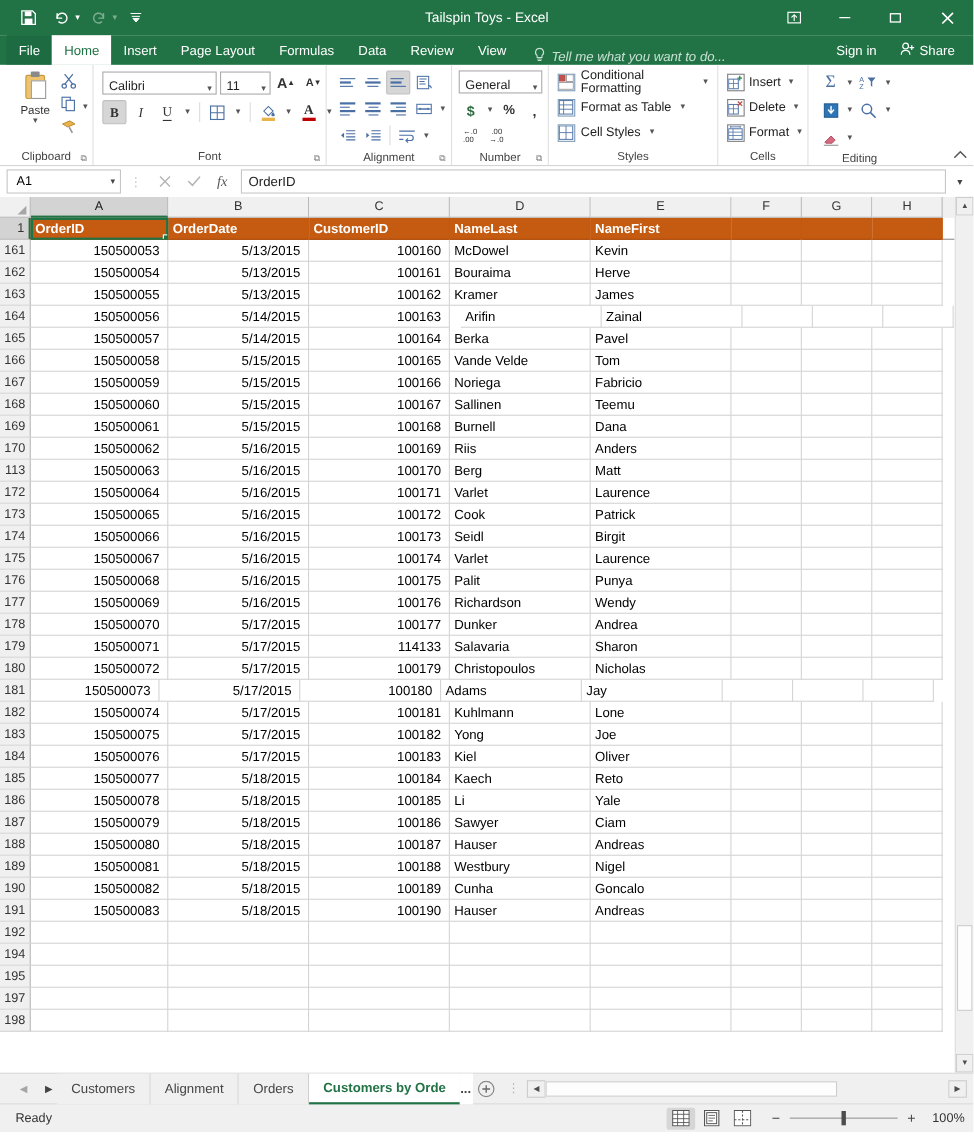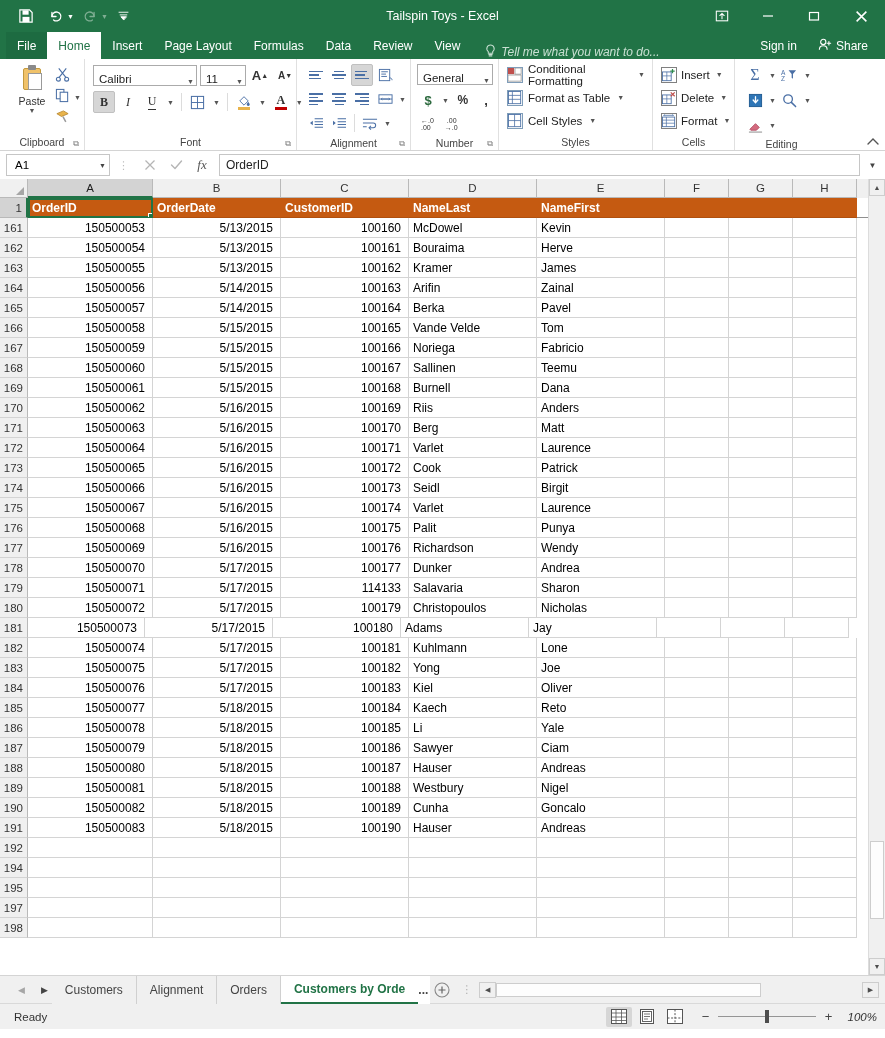--- a/index.html
+++ b/index.html
@@ -236,21 +236,21 @@
   .sb-right { margin-left: auto; display: flex; align-items: center; gap: 2px; }
   .viewbtn {
     width: 26px; height: 20px; display: flex; align-items: center; justify-content: center;
     cursor: pointer; border-radius: 2px;
   }
   .viewbtn.on { background: #d6d6d6; }
   .zoomwrap { display: flex; align-items: center; gap: 7px; margin-left: 10px; }
   .zoom-sign { font-size: 13px; color: #444; cursor: pointer; width: 11px; text-align: center; }
   .zoom-track { width: 98px; height: 1px; background: #959595; position: relative; cursor: pointer; }
   .zoom-thumb { position: absolute; left: 47px; top: -6px; width: 4px; height: 13px; background: #4d4d4d; }
-  .zoom-val { width: 36px; text-align: right; font-size: 11.5px; color: #333; font-style: italic; }
+  .zoom-val { width: 36px; text-align: right; font-size: 11.5px; color: #333; }
 </style>
 </head>
 <body>
 
 <div class="titlebar">
   <div class="qat">
     <div class="qat-btn">
       <svg width="14" height="14" viewBox="0 0 16 16">
           <path d="M1 1h11l3 3v11H1z" fill="none" stroke="#fff" stroke-width="1.4"></path>
           <rect x="4" y="1.5" width="7" height="5" fill="#fff"></rect>
@@ -784,21 +784,21 @@
           <div class="cell" style="width: 128px;">James</div>
           <div class="cell" style="width: 64px;"></div>
           <div class="cell" style="width: 64px;"></div>
           <div class="cell" style="width: 64px;"></div>
         </div>
         <div class="row">
           <div class="rh">164</div>
           <div class="cell num" style="width: 125px;">150500056</div>
           <div class="cell num" style="width: 128px;">5/14/2015</div>
           <div class="cell num" style="width: 128px;">100163</div>
-          <div class="cell" style="width: 128px;">Arifin</div>
+          <div class="cell" style="width: 128px; margin-left: 10px;">Arifin</div>
           <div class="cell" style="width: 128px;">Zainal</div>
           <div class="cell" style="width: 64px;"></div>
           <div class="cell" style="width: 64px;"></div>
           <div class="cell" style="width: 64px;"></div>
         </div>
         <div class="row">
           <div class="rh">165</div>
           <div class="cell num" style="width: 125px;">150500057</div>
           <div class="cell num" style="width: 128px;">5/14/2015</div>
           <div class="cell num" style="width: 128px;">100164</div>
@@ -857,21 +857,21 @@
           <div class="cell num" style="width: 125px;">150500062</div>
           <div class="cell num" style="width: 128px;">5/16/2015</div>
           <div class="cell num" style="width: 128px;">100169</div>
           <div class="cell" style="width: 128px;">Riis</div>
           <div class="cell" style="width: 128px;">Anders</div>
           <div class="cell" style="width: 64px;"></div>
           <div class="cell" style="width: 64px;"></div>
           <div class="cell" style="width: 64px;"></div>
         </div>
         <div class="row">
-          <div class="rh">171</div>
+          <div class="rh">113</div>
           <div class="cell num" style="width: 125px;">150500063</div>
           <div class="cell num" style="width: 128px;">5/16/2015</div>
           <div class="cell num" style="width: 128px;">100170</div>
           <div class="cell" style="width: 128px;">Berg</div>
           <div class="cell" style="width: 128px;">Matt</div>
           <div class="cell" style="width: 64px;"></div>
           <div class="cell" style="width: 64px;"></div>
           <div class="cell" style="width: 64px;"></div>
         </div>
         <div class="row">

